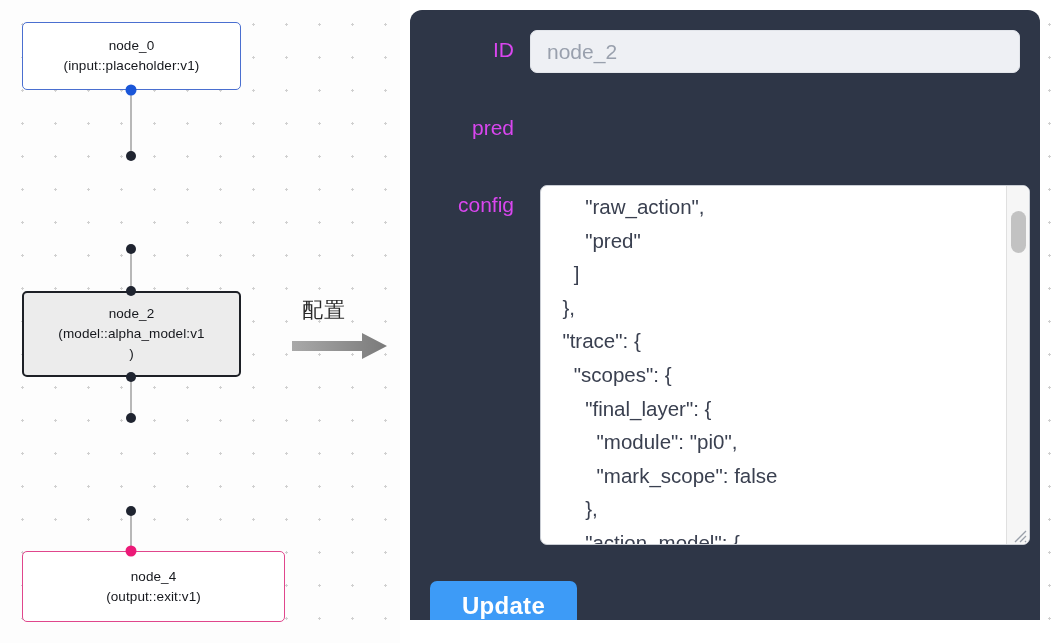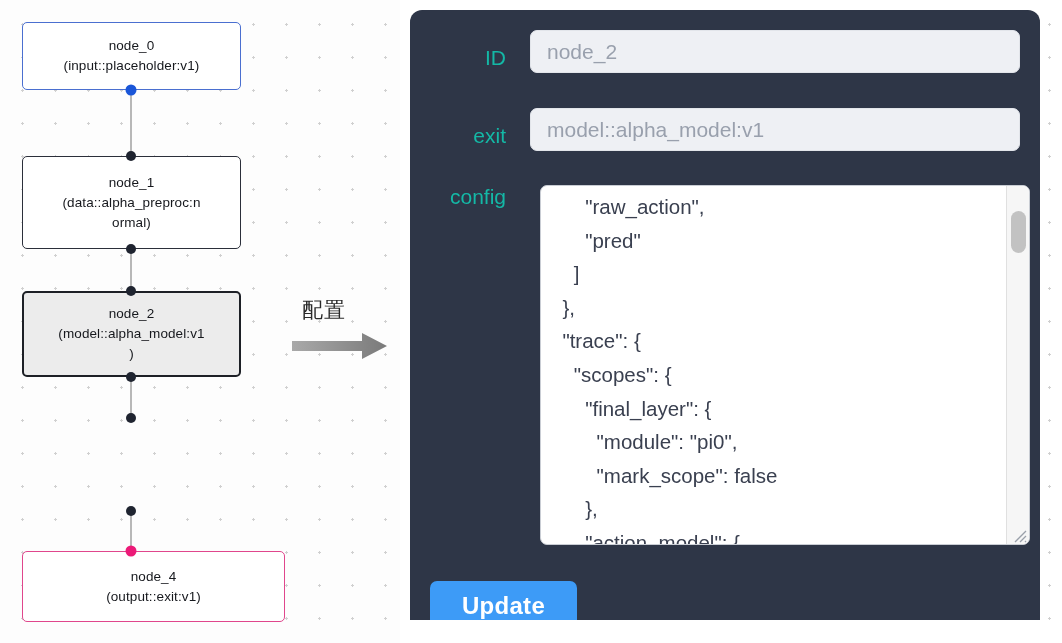--- a/index.html
+++ b/index.html
@@ -124,26 +124,25 @@
 
   .field-row {
     position: absolute;
     display: flex;
     align-items: flex-start;
   }
   .field-label {
     width: 120px;
     flex: 0 0 120px;
     text-align: right;
-    padding-right: 24px;
-    box-sizing: border-box;
-    color: #14b8a6;
+    padding-right: 16px;
+    box-sizing: border-box;
+    color: #d946ef;
     font-size: 21px;
     line-height: 40px;
-    margin-top: 8px;
   }
   .field-input {
     box-sizing: border-box;
     background: #eef0f4;
     border: 1px solid #e2e5ea;
     border-radius: 7px;
     color: #99a0ad;
     font-size: 21px;
     padding: 0 16px;
     height: 43px;
@@ -234,25 +233,20 @@
     <div class="edge" style="left:131px; top:249px; height:42px;"></div>
     <div class="edge" style="left:131px; top:377px; height:41px;"></div>
     <div class="edge" style="left:131px; top:511px; height:40px;"></div>
 
     <div class="node is-input" style="left:22px; top:22px; width:219px; height:68px;">
       <span class="node-text">node_0
 (input::placeholder:v1)</span>
     </div>
     <div class="port port-blue" style="left:131px; top:90px;"></div>
 
-    <div class="node" style="left:22px; top:156px; width:219px; height:93px;">
-      <span class="node-text">node_1
-(data::alpha_preproc:n
-ormal)</span>
-    </div>
     <div class="port" style="left:131px; top:156px;"></div>
     <div class="port" style="left:131px; top:249px;"></div>
 
     <div class="node is-selected" style="left:22px; top:291px; width:219px; height:86px;">
       <span class="node-text">node_2
 (model::alpha_model:v1
 )</span>
     </div>
     <div class="port" style="left:131px; top:291px;"></div>
     <div class="port" style="left:131px; top:377px;"></div>
@@ -283,25 +277,24 @@
   <div class="panel-dots"></div>
 
   <div id="inspector-panel">
 
     <div class="field-row" style="left:0; top:20px; width:620px;">
       <div class="field-label">ID</div>
       <div class="field-input" style="width:490px;">node_2</div>
     </div>
 
     <div class="field-row" style="left:0; top:98px; width:620px;">
-      <div class="field-label">exit</div>
-      <div class="field-input" style="width:490px;">model::alpha_model:v1</div>
-    </div>
-
-    <div class="field-row" style="left:0; top:159px; width:130px;">
+      <div class="field-label">pred</div>
+    </div>
+
+    <div class="field-row" style="left:0; top:175px; width:130px;">
       <div class="field-label">config</div>
     </div>
 
     <div id="config-box">
       <div id="config-text">      "raw_action",
       "pred"
     ]
   },
   "trace": {
     "scopes": {

